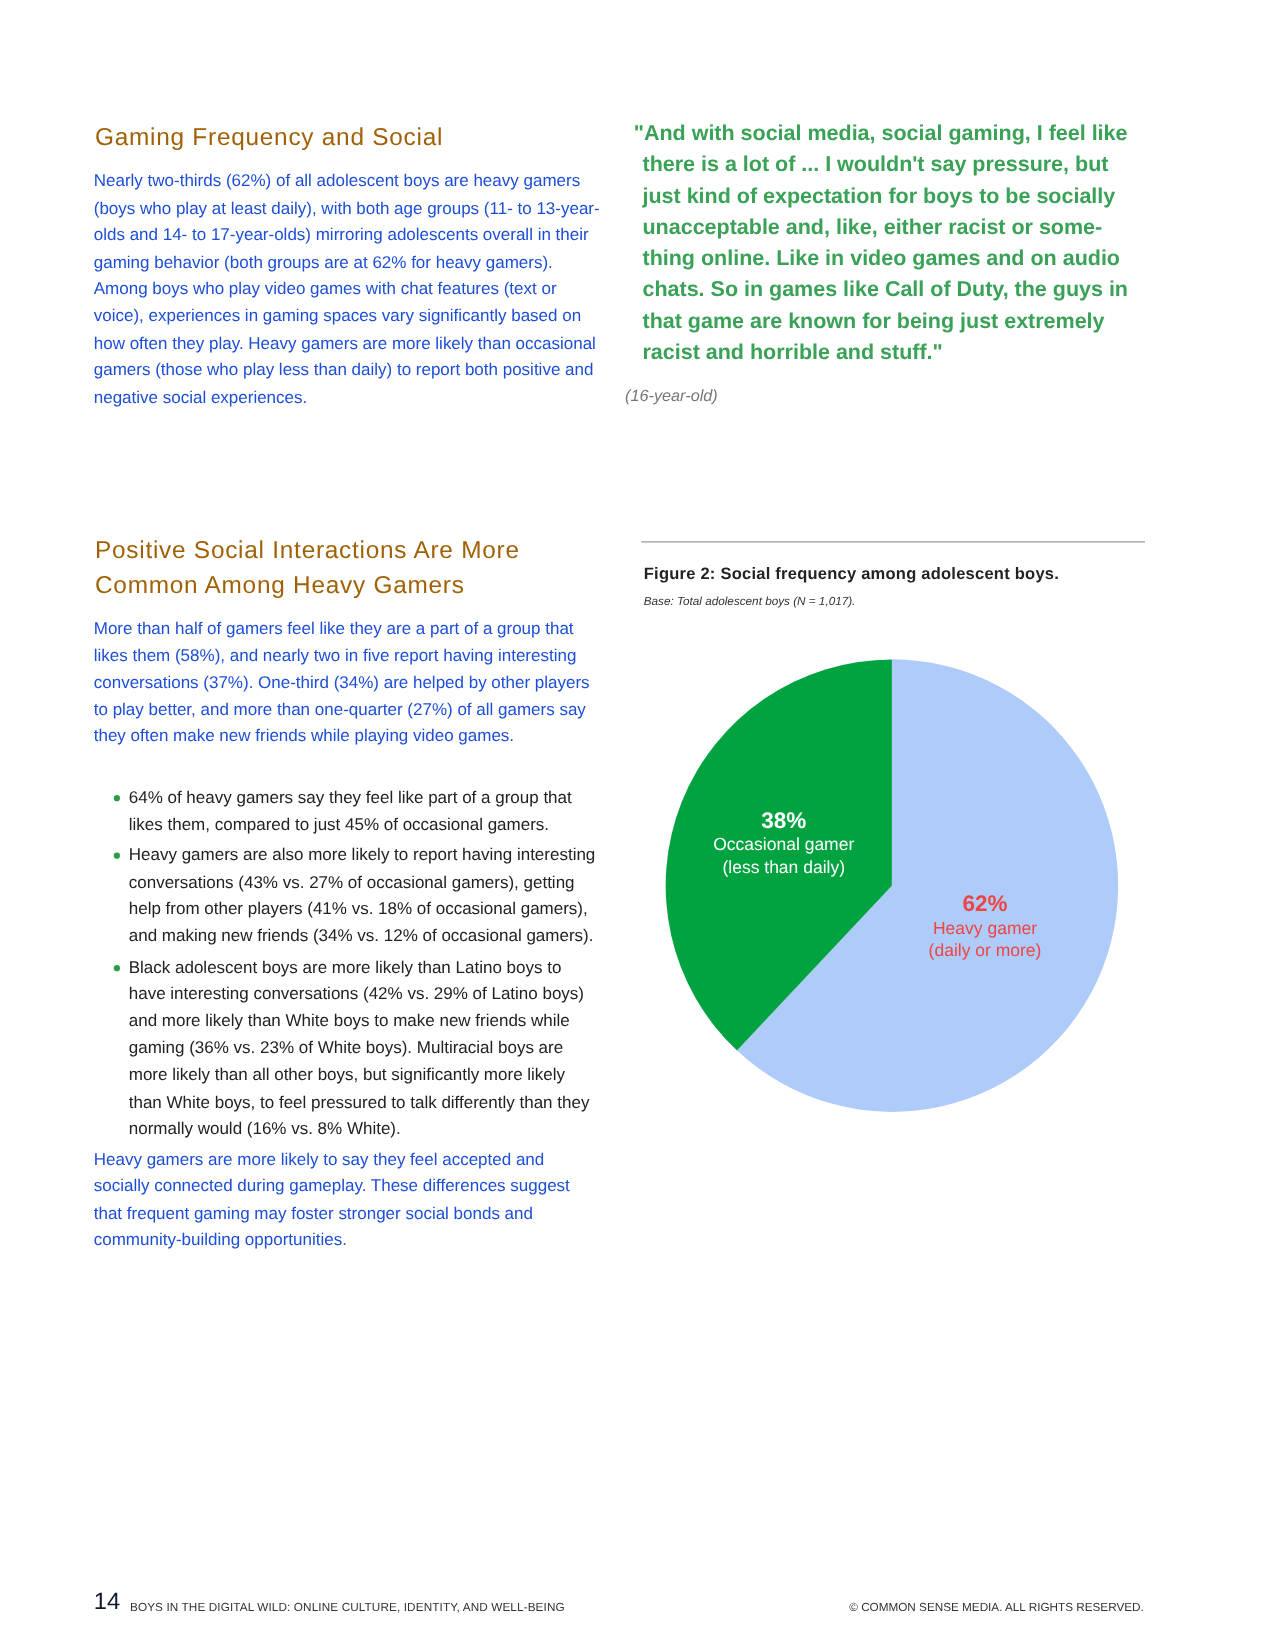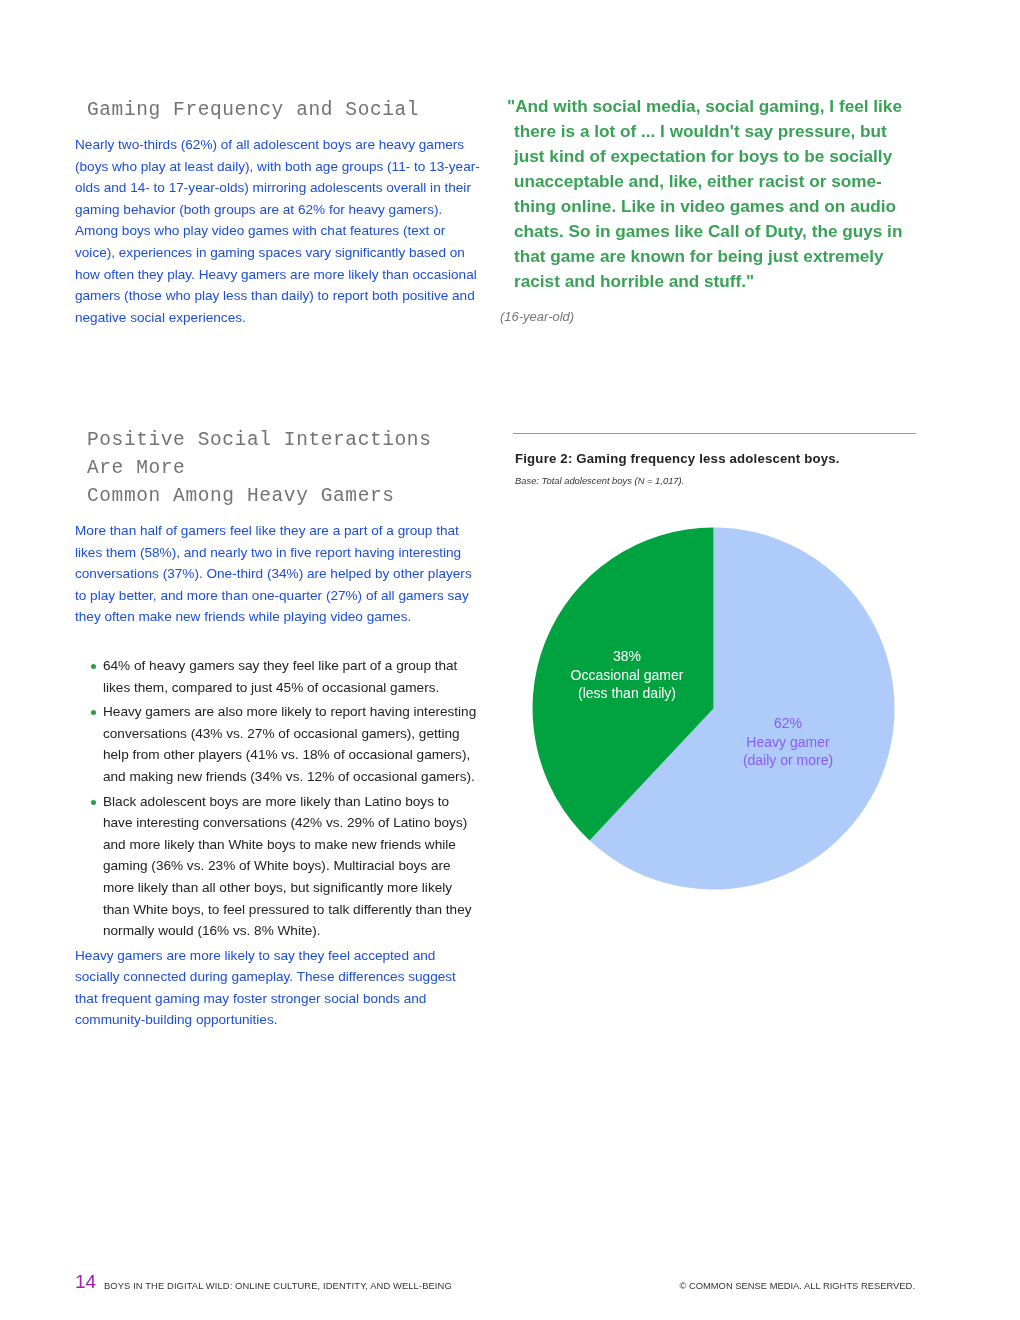--- a/index.html
+++ b/index.html
@@ -1,25 +1,25 @@
 <!DOCTYPE html>
 <html><head>
 <meta charset="utf-8">
 <style>
   html, body { margin:0; padding:0; background:#ffffff; }
   body { width:1020px; height:1320px; position:relative; overflow:hidden; }
   .page { position:absolute; inset:0; }
   h2 {
-    font-family: Liberation Mono, monospace;
+    font-family: Liberation Sans, sans-serif;
     font-weight: normal;
     font-size: 19.5px;
     line-height: 28px;
     letter-spacing: 0.6px;
-    color:#737373;
-    margin:0 0 10px 12px;
+    color:#a16207;
+    margin:0 0 10px 1px;
   }
   p.body {
     font-family: "Liberation Sans", "DejaVu Sans", sans-serif;
     font-size: 13.6px;
     line-height: 21.6px;
     color:#1d4ed8;
     margin:0;
   }
   .sec1 { position:absolute; left:75px; top:96px; width:405px; }
   .sec2 { position:absolute; left:75px; top:426px; width:405px; }
@@ -64,28 +64,28 @@
     position:absolute; left:515px; top:475px;
     font-family: "Liberation Sans", "DejaVu Sans", sans-serif;
     font-style:italic; font-size:9.4px; color:#333;
   }
   .pie { position:absolute; left:532px; top:527px; width:363px; height:363px; }
   .pie-label {
     position:absolute; text-align:center;
     font-family: "Liberation Sans", "DejaVu Sans", sans-serif;
     font-size:14px; line-height:18.5px;
   }
-  .pie-label .pct { font-weight:normal; font-size:14px; display:block; }
+  .pie-label .pct { font-weight:bold; font-size:18px; display:block; }
   .pie-label .name, .pie-label .sub { display:block; }
   .lbl-occ { left:551px; top:647px; width:152px; color:#ffffff; }
-  .lbl-heavy { left:712px; top:714px; width:152px; color:#8b5cf6; }
+  .lbl-heavy { left:712px; top:714px; width:152px; color:#ef4444; }
   .footer-num {
     position:absolute; left:75px; top:1271px;
     font-family: "Liberation Sans", "DejaVu Sans", sans-serif;
-    font-size:19px; color:#a21caf;
+    font-size:19px; color:#0f172a;
   }
   .footer-title {
     position:absolute; left:104px; top:1280px;
     font-family: "Liberation Sans", "DejaVu Sans", sans-serif;
     font-size:9.4px; color:#333; letter-spacing:0.1px;
   }
   .footer-copy {
     position:absolute; right:105px; top:1280px;
     font-family: "Liberation Sans", "DejaVu Sans", sans-serif;
     font-size:9.4px; color:#333;
@@ -116,21 +116,21 @@
     </ul>
     <p class="body closing">Heavy gamers are more likely to say they feel accepted and socially connected during gameplay. These differences suggest that frequent gaming may foster stronger social bonds and community-building opportunities.</p>
   </section>
 
   <blockquote class="quote" style="margin:0">
     <span class="q-text">"And with social media, social gaming, I feel like there is a lot of ... I wouldn't say pressure, but just kind of expectation for boys to be socially unacceptable and, like, either racist or some­thing online. Like in video games and on audio chats. So in games like Call of Duty, the guys in that game are known for being just extremely racist and horrible and stuff."</span>
   </blockquote>
   <div class="quote-attr">(16-year-old)</div>
 
   <div class="rule"></div>
-  <div class="fig-title">Figure 2: Gaming frequency less adolescent boys.</div>
+  <div class="fig-title">Figure 2: Social frequency among adolescent boys.</div>
   <div class="fig-base">Base: Total adolescent boys (N = 1,017).</div>
 
   <svg class="pie" viewBox="0 0 363 363">
 
     <path d="M181.5,181.5 L181.5,0.5 A181,181 0 1,1 57.6,313.4 Z" fill="#aecbfa"></path>
     <path d="M181.5,181.5 L57.6,313.4 A181,181 0 0,1 181.5,0.5 Z" fill="#00a33f"></path>
   </svg>
 
   <div class="pie-label lbl-occ">
     <span class="pct">38%</span>

